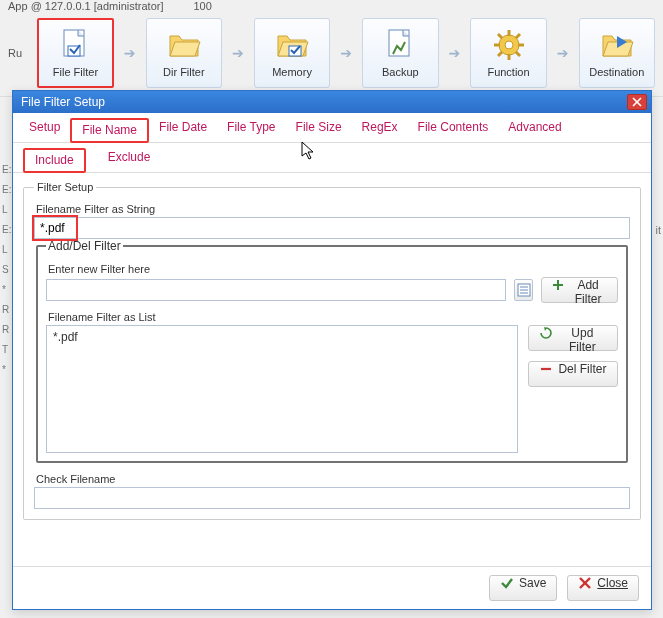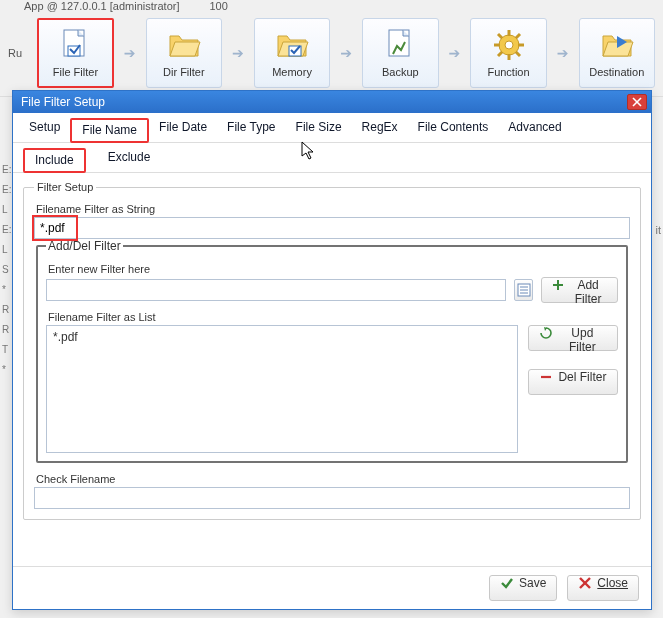--- a/index.html
+++ b/index.html
@@ -8,21 +8,21 @@
     font-family: "Segoe UI", Tahoma, Arial, sans-serif;
     font-size: 12px;
     background: #f0f0f0;
     color: #333;
     width: 663px;
     height: 618px;
     overflow: hidden;
     position: relative;
   }
   .app-header {
-    padding: 0 24px;
+    padding: 0 8px;
     font-size: 11px;
     color: #555;
     height: 14px;
     display: flex;
     gap: 30px;
   }
   .topbar {
     display: flex;
     align-items: center;
     gap: 10px;
@@ -98,21 +98,21 @@
   .tab-row {
     display: flex;
     padding: 4px 6px 0 6px;
     gap: 0;
     border-bottom: 1px solid #ddd;
   }
   .tab {
     padding: 3px 10px 4px 10px;
     font-size: 12px;
     cursor: pointer;
-    color: #0f172a;
+    color: #be185d;
   }
   .tab.active {
     border: 1px solid #bbb; border-bottom: 1px solid #fff;
     background: #fff;
     position: relative; top: 1px;
   }
   .sub-row {
     display: flex; padding: 4px 6px 0 10px;
     gap: 12px;
     border-bottom: 1px solid #ddd;
@@ -160,21 +160,21 @@
     color: #333;
   }
   .btn .bico { width: 14px; height: 14px; display:flex;align-items:center;justify-content:center; }
   .iconbtn {
     width: 24px; height: 22px;
     border: 1px solid #b7c4d5; border-radius:2px;
     background: linear-gradient(#fefefe,#eaeaea);
     display:flex;align-items:center;justify-content:center;
     cursor:pointer;
   }
-  .right-col { display:flex;flex-direction:column;gap:18px; }
+  .right-col { display:flex;flex-direction:column;gap:10px; }
   .dlg-footer {
     margin-top: auto;
     border-top: 1px solid #ddd;
     padding: 8px 12px;
     display: flex; justify-content: flex-end; gap: 10px;
   }
   .cursor-ptr {
     position: absolute;
     left: 300px; top: 60px;
     pointer-events: none;

